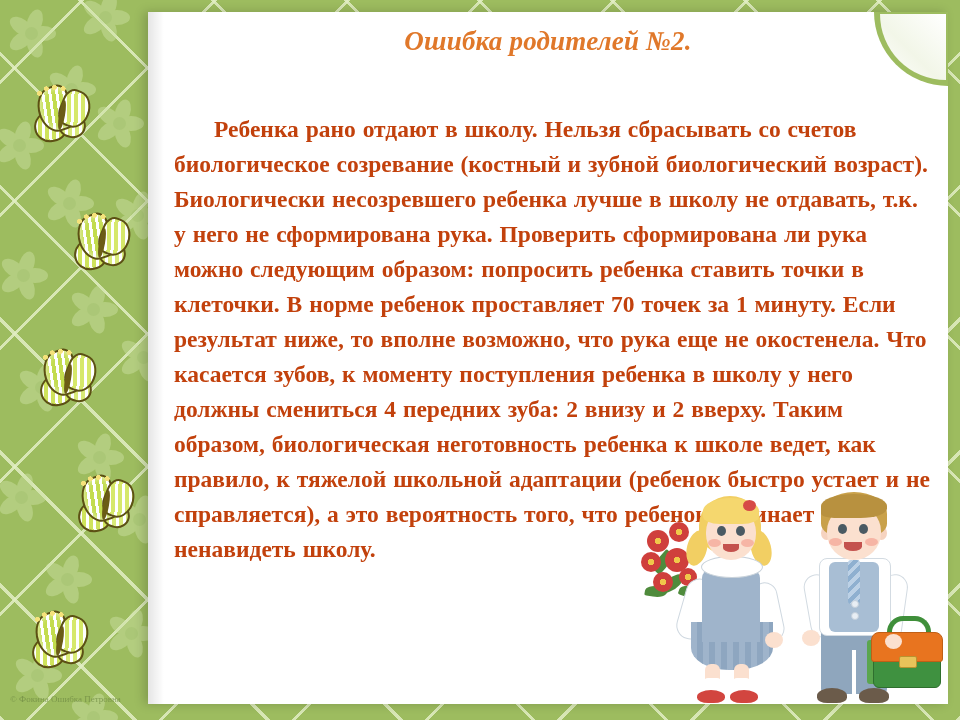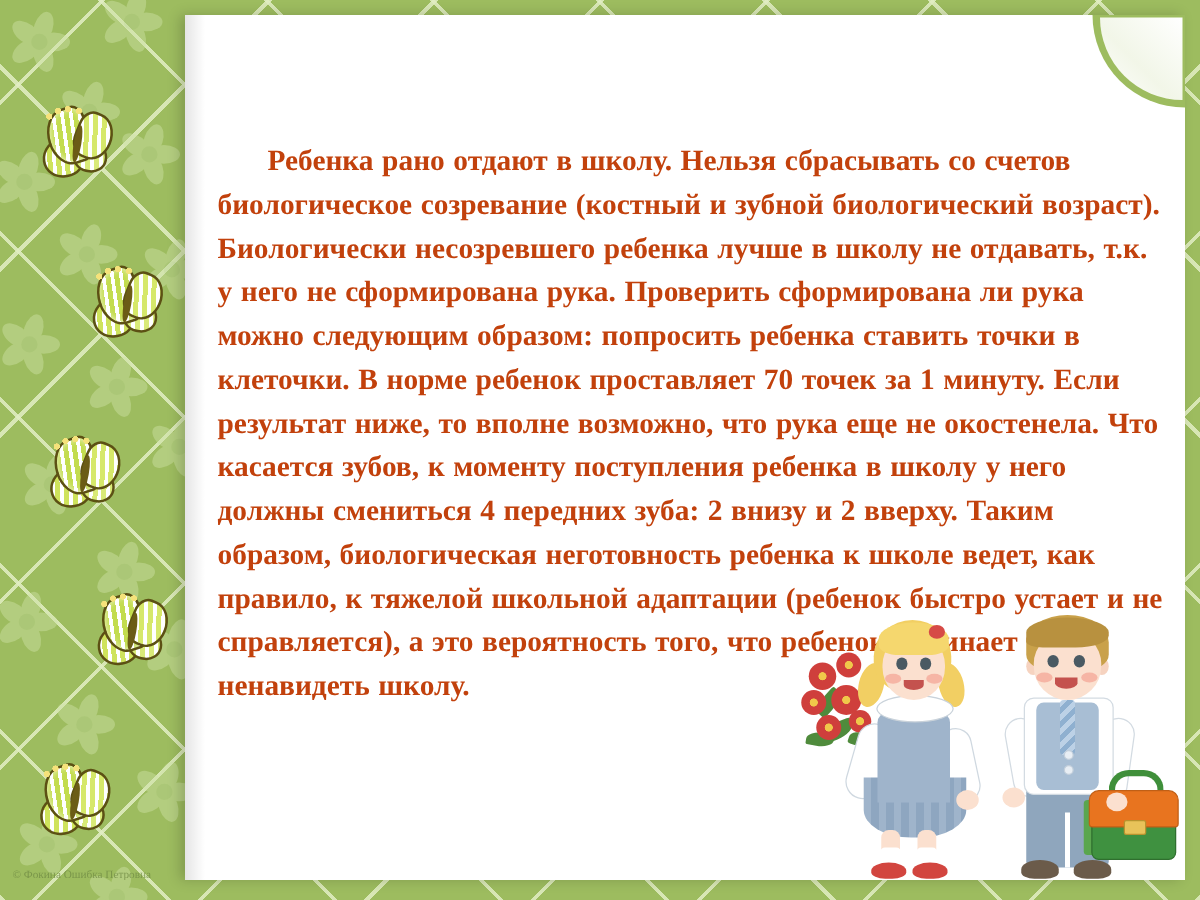--- a/index.html
+++ b/index.html
@@ -386,20 +386,21 @@
     <div class="bf-wing bf-up-l"></div>
       <div class="bf-wing bf-up-r"></div>
     <div class="bf-body"></div>
       <div class="bf-dots"></div>
   </div>
 
   <div class="page">
     <div class="page-edge"></div>
     <div class="curl"></div>
 
+    <div class="title">Ошибка родителей №2.</div>
     <div class="body-text">Ребенка рано отдают в школу. Нельзя сбрасывать со счетов биологическое созревание (костный и зубной биологический возраст). Биологически несозревшего ребенка лучше в школу не отдавать, т.к. у него не сформирована рука. Проверить сформирована ли рука можно следующим образом: попросить ребенка ставить точки в клеточки. В норме ребенок проставляет 70 точек за 1 минуту. Если результат ниже, то вполне возможно, что рука еще не окостенела. Что касается зубов, к моменту поступления ребенка в школу у него должны смениться 4 передних зуба: 2 внизу и 2 вверху. Таким образом, биологическая неготовность ребенка к школе ведет, как правило, к тяжелой школьной адаптации (ребенок быстро устает и не справляется), а это вероятность того, что ребенок начинает тихо ненавидеть школу.</div>
 
     <div class="kids">
 
       <div class="bq-stem"></div>
       <div class="bq-leaf" style="left:22px;top:96px;width:26px;height:13px;transform:rotate(-22deg);"></div>
       <div class="bq-leaf" style="left:16px;top:74px;width:24px;height:12px;transform:rotate(-48deg);"></div>
       <div class="bq-leaf" style="left:44px;top:104px;width:24px;height:12px;transform:rotate(18deg);"></div>
       <div class="bq-leaf" style="left:10px;top:104px;width:22px;height:11px;transform:rotate(10deg);"></div>
       <div class="bq-f" style="left:12px;top:48px;width:22px;height:22px;"></div>

